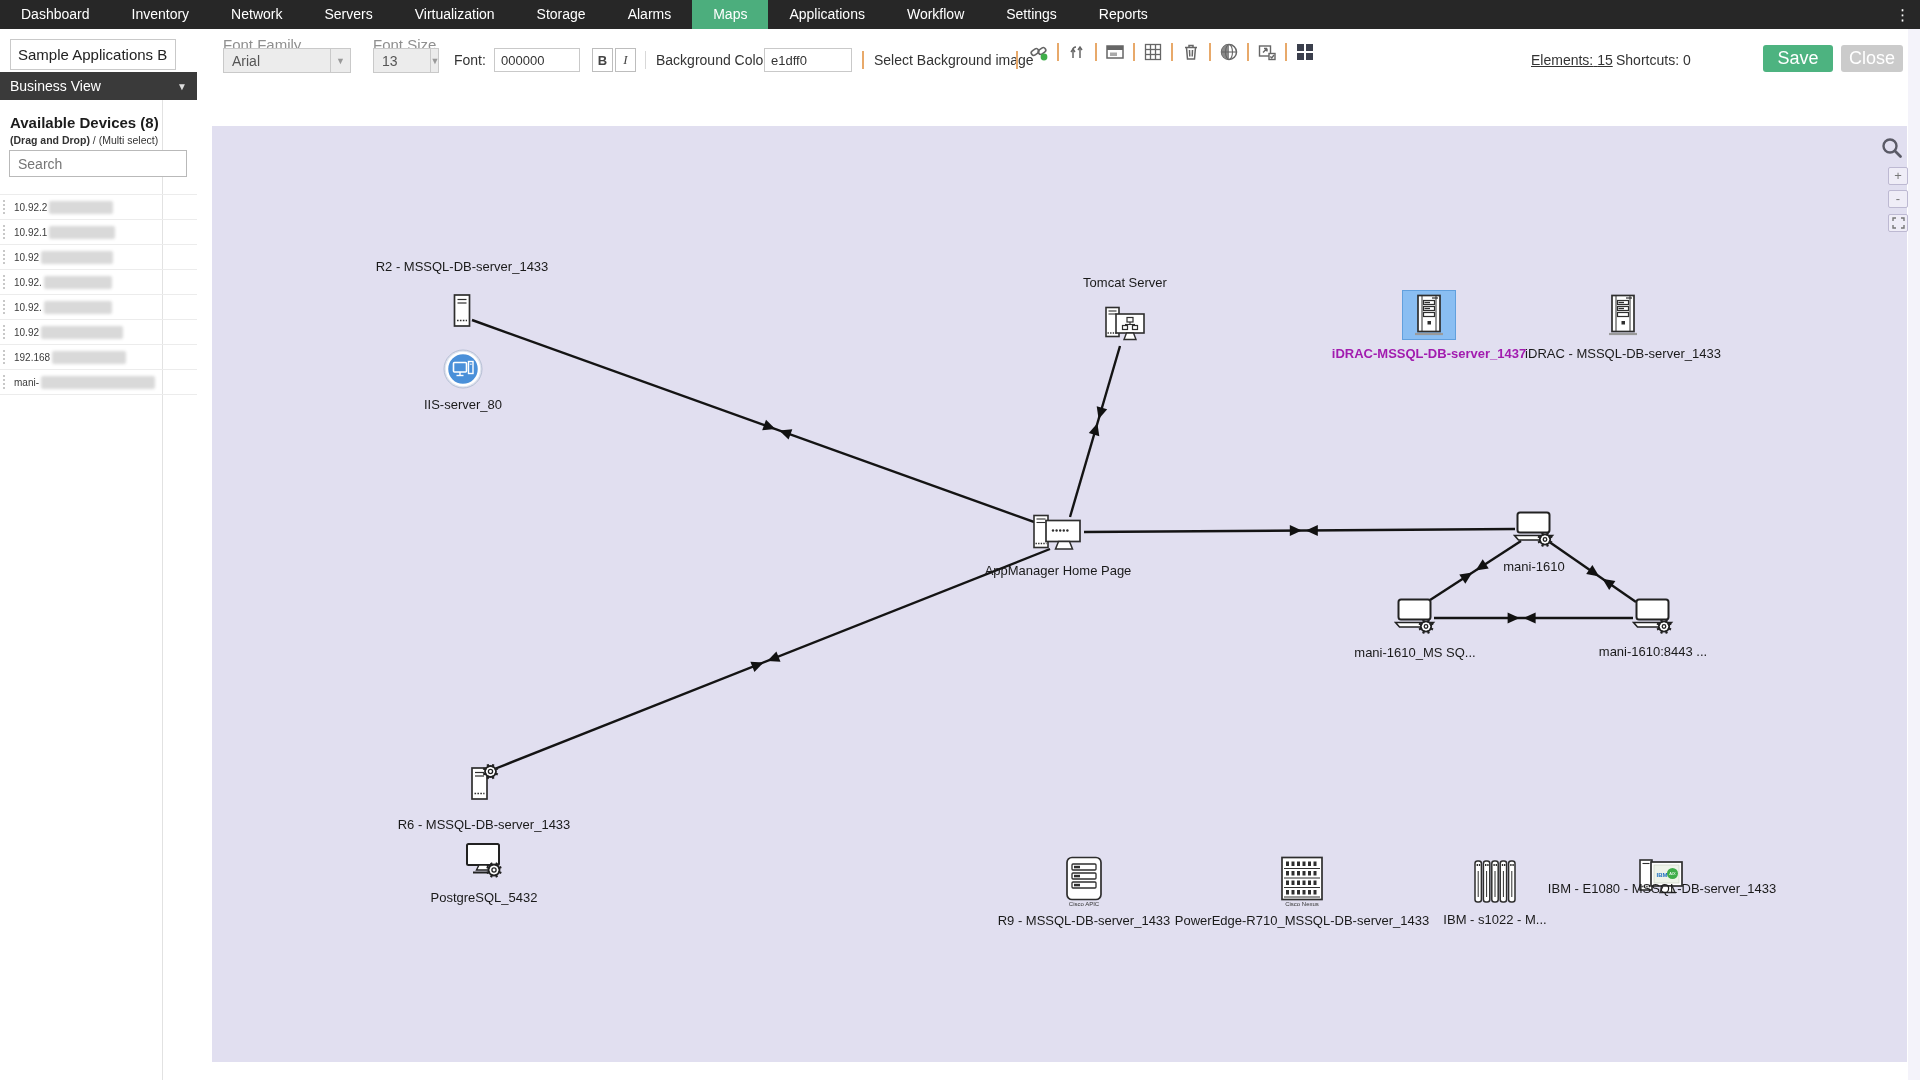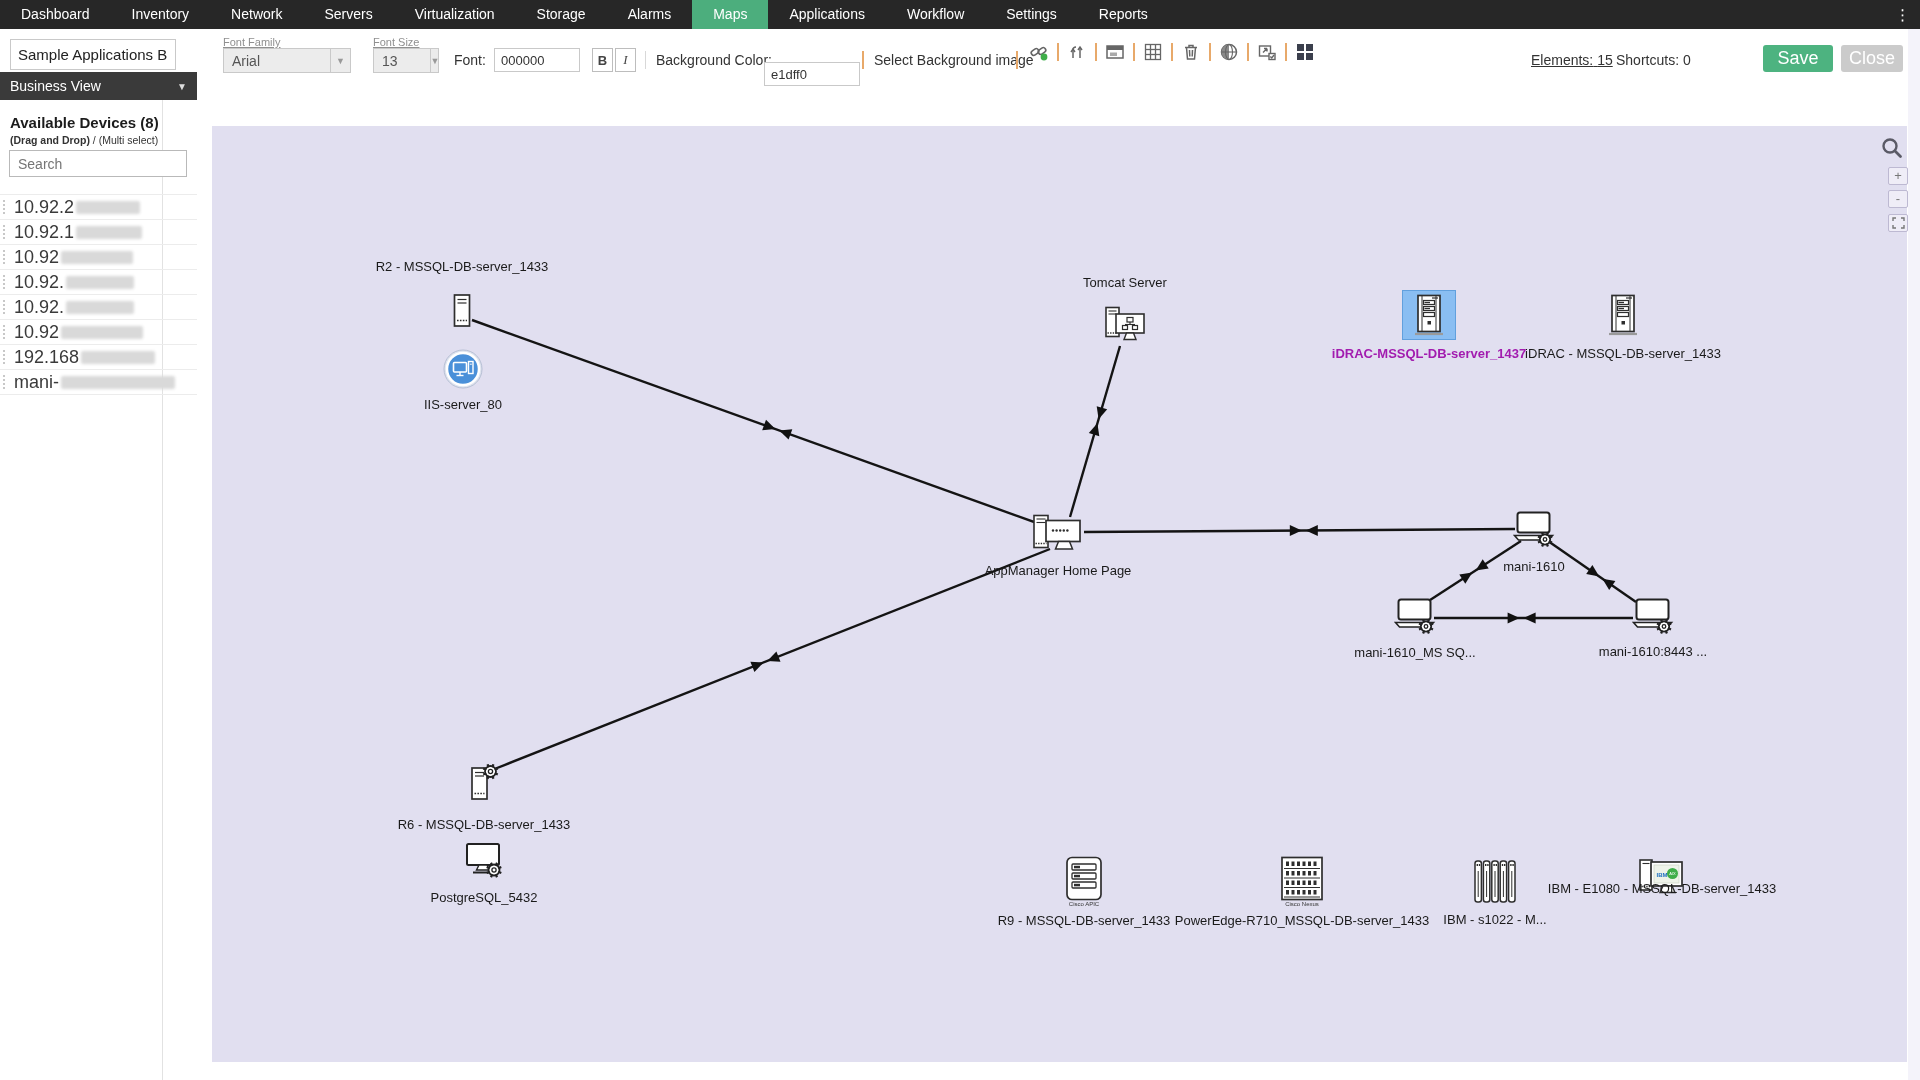--- a/index.html
+++ b/index.html
@@ -9,21 +9,21 @@
   #nav { position:absolute; left:0; top:0; width:1920px; height:29px; background:#272727;
          display:flex; align-items:stretch; }
   .nav-item { color:#fff; font-size:14px; line-height:29px; padding:0 21px; cursor:pointer; white-space:nowrap; }
   .nav-item.active { background:#4cae7d; }
   #nav-kebab { position:absolute; right:10px; top:0; color:#fff; font-size:15px; line-height:29px; cursor:pointer; }
   
   #toolbar { position:absolute; left:0; top:29px; width:1920px; height:71px; background:#fff; }
   .tb-abs { position:absolute; }
   #title-input { left:10px; top:10px; width:166px; height:31px; border:1px solid #c9c9c9; font-size:15px;
                  padding:0 7px; color:#222; font-family:"Liberation Sans",sans-serif; }
-  .mini-label { font-size:11px; color:#8f8f8f;text-decoration:underline; }
+  .mini-label { font-size:15px; color:#8f8f8f; }
   .fake-select { background:#ececec; border:1px solid #c9c9c9; height:25px; display:flex; align-items:center;
                  color:#555; font-size:14px; cursor:pointer;gap:32px; }
   .fake-select .val { flex:1; padding-left:8px; }
   .fake-select .caret { width:20px; height:100%; border-left:1px solid #c9c9c9; display:flex; align-items:center;
                         justify-content:center; color:#999; font-size:9px; }
   .tb-label { font-size:14px; color:#333; }
   .tb-input { border:1px solid #c9c9c9; height:24px; font-size:13px; padding:0 6px; color:#333;
               font-family:"Liberation Sans",sans-serif; }
   .bi-btn { width:21px; height:24px; border:1px solid #bdbdbd; background:#fff; font-size:13px; color:#444;
             display:flex; align-items:center; justify-content:center; cursor:pointer; }
@@ -41,21 +41,21 @@
   #bview-bar { position:absolute; left:0; top:0; width:197px; height:28px; background:#3a3a3a; color:#fff;
                font-size:14px; display:flex; align-items:center; padding:0 10px; cursor:pointer; }
   #bview-bar .caret { margin-left:auto; font-size:10px; color:#ddd; }
   #devices-heading { position:absolute; left:10px; top:42px; font-size:15px; font-weight:bold; color:#1c1c1c; }
   #devices-sub { position:absolute; left:10px; top:62px; font-size:10.5px; color:#333; }
   #search-input { position:absolute; left:9px; top:78px; width:178px; height:27px; border:1px solid #b9b9b9;
                   font-size:14px; padding:0 8px; color:#333; font-family:"Liberation Sans",sans-serif; }
   #device-list { position:absolute; left:0; top:122px; width:197px; border-top:1px solid #ececec; }
   .dev-row { height:25px; border-bottom:1px solid #ececec; display:flex; align-items:center; cursor:grab; }
   .dev-handle { width:3px; height:14px; border-left:2px dotted #c8c8c8; margin-left:3px; margin-right:8px; }
-  .dev-label { font-size:18px; color:#3a3a3a; white-space:nowrap; }
+  .dev-label { font-size:10px; color:#3a3a3a; white-space:nowrap; }
   .dev-blur { display:inline-block; height:13px; background:#d9d9d9; border-radius:2px; margin-left:2px;
               filter:blur(1.6px); }
   
   #canvas { position:absolute; left:212px; top:126px; width:1695px; height:936px; background:#e1dff0; }
   #edges-svg { position:absolute; left:0; top:0; pointer-events:none; }
   .node-icon { position:absolute; cursor:move; }
   .node-label { position:absolute; transform:translateX(-50%); white-space:nowrap; font-size:13px; color:#1a1a1a; }
   .node-label.sel { font-weight:bold; color:#a21caf; }
   .selbox { position:absolute; width:54px; height:50px; background:#8abef2; border:1px solid #62a0dd;
             display:flex; align-items:center; justify-content:center; cursor:move; }
@@ -93,21 +93,21 @@
   <div class="tb-abs fake-select" style="left:373px; top:19px; width:66px;">
     <span class="val">13</span>
       <span class="caret">▼</span>
   </div>
   <span class="tb-abs tb-label" style="left:454px; top:23px;">Font:</span>
   <input class="tb-abs tb-input" style="left: 494px; top: 19px; width: 86px;" value="000000">
   <div class="tb-abs bi-btn" style="left:592px; top:19px; font-weight:bold;">B</div>
   <div class="tb-abs bi-btn" style="left:615px; top:19px; font-style:italic; font-family:'Liberation Serif',serif;">I</div>
   <div class="tb-abs tb-sep" style="left:645px; top:22px;"></div>
   <span class="tb-abs tb-label" style="left:656px; top:23px;">Background Color:</span>
-  <input class="tb-abs tb-input" style="left: 764px; top: 19px; width: 96px; margin-top: 14px;" value="e1dff0">
+  <input class="tb-abs tb-input" style="left: 764px; top: 19px; width: 88px;" value="e1dff0">
   <div class="tb-abs tb-sep warm" style="left:862px; top:22px;"></div>
   <span class="tb-abs tb-label" style="left:874px; top:23px; cursor:pointer;">Select Background image</span>
   <div class="tb-abs tb-sep warm" style="left:1016px; top:22px;"></div>
   <div class="tb-abs" id="icon-strip">
       <div class="strip-icon">
         <svg width="20" height="20" viewBox="0 0 20 20">
           <g fill="none" stroke="#666" stroke-width="1.6">
             <rect x="2" y="7.5" width="8" height="5" rx="2.5" transform="rotate(-35 6 10)"></rect>
             <rect x="9" y="6.5" width="8" height="5" rx="2.5" transform="rotate(-35 13 9)"></rect>
           </g>

